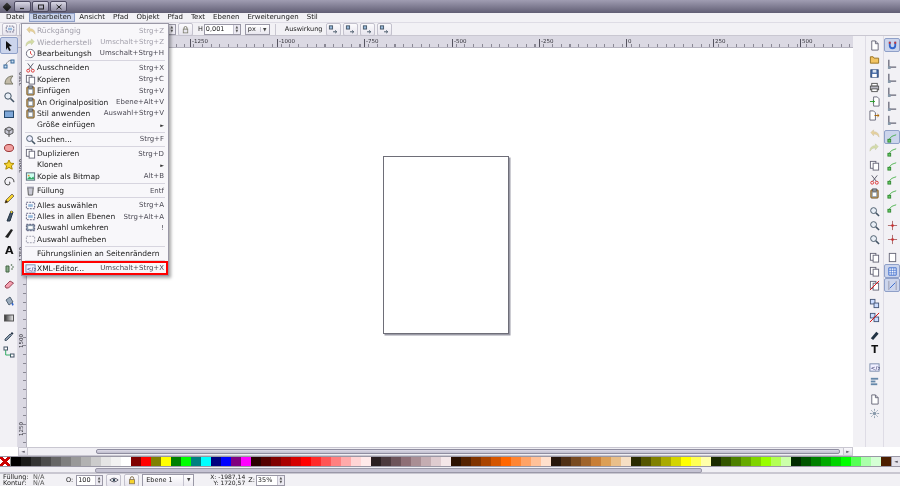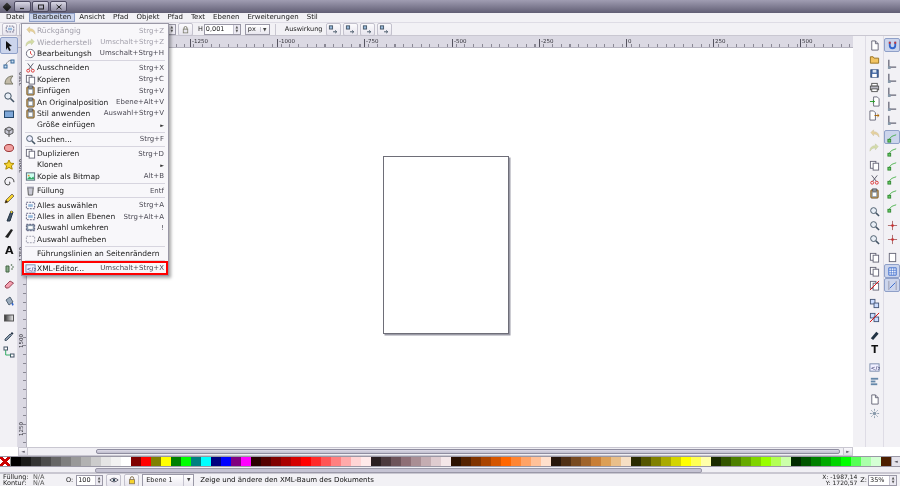--- a/index.html
+++ b/index.html
@@ -827,21 +827,20 @@
   <span class="sb-icon-btn">
       <svg width="10" height="10" viewBox="0 0 12 12">
         <rect x="3" y="5.5" width="6" height="5" fill="#f6d32d" stroke="#875"></rect>
         <path d="M4 5.5V4a2 2 0 0 1 4 0v1.5" fill="none" stroke="#875" stroke-width="1.2"></path>
       </svg>
     </span>
   <span class="layer-combo">
     <span class="lval">Ebene 1</span>
     <span class="larr">▼</span>
   </span>
-  <span class="status-msg">Zeige und ändere den XML-Baum des Dokuments</span>
   <span class="coords">
     <span><span>X:</span> <span>-1987,14</span></span>
     <span><span>Y:</span> <span>1720,57</span></span>
   </span>
   <span class="zoomctl">
     <span>Z:</span>
     <span class="spinbox">
       <span class="val" style="width:18px">35%</span>
       <span class="spinner">
           <span>▲</span>

